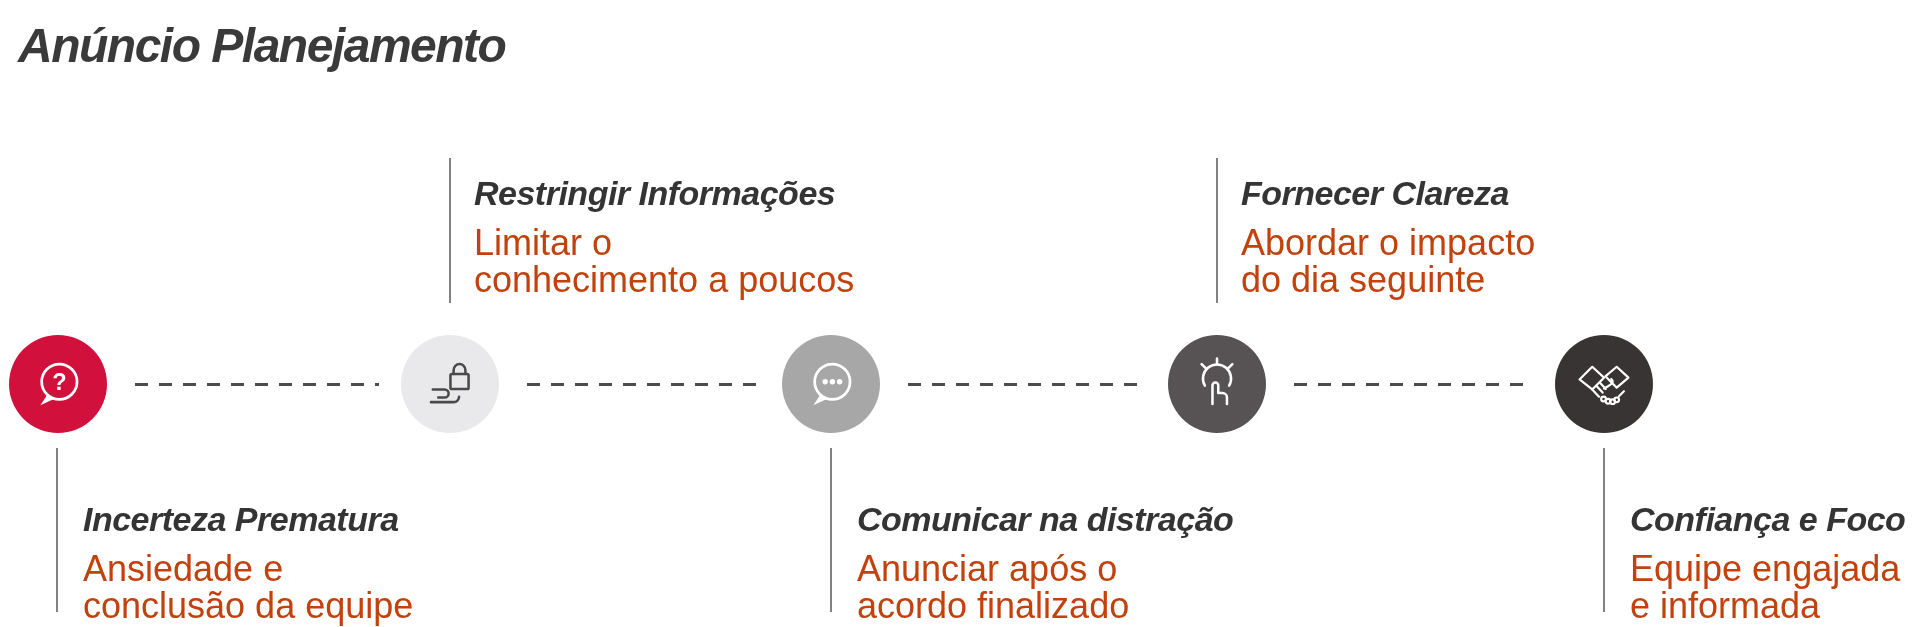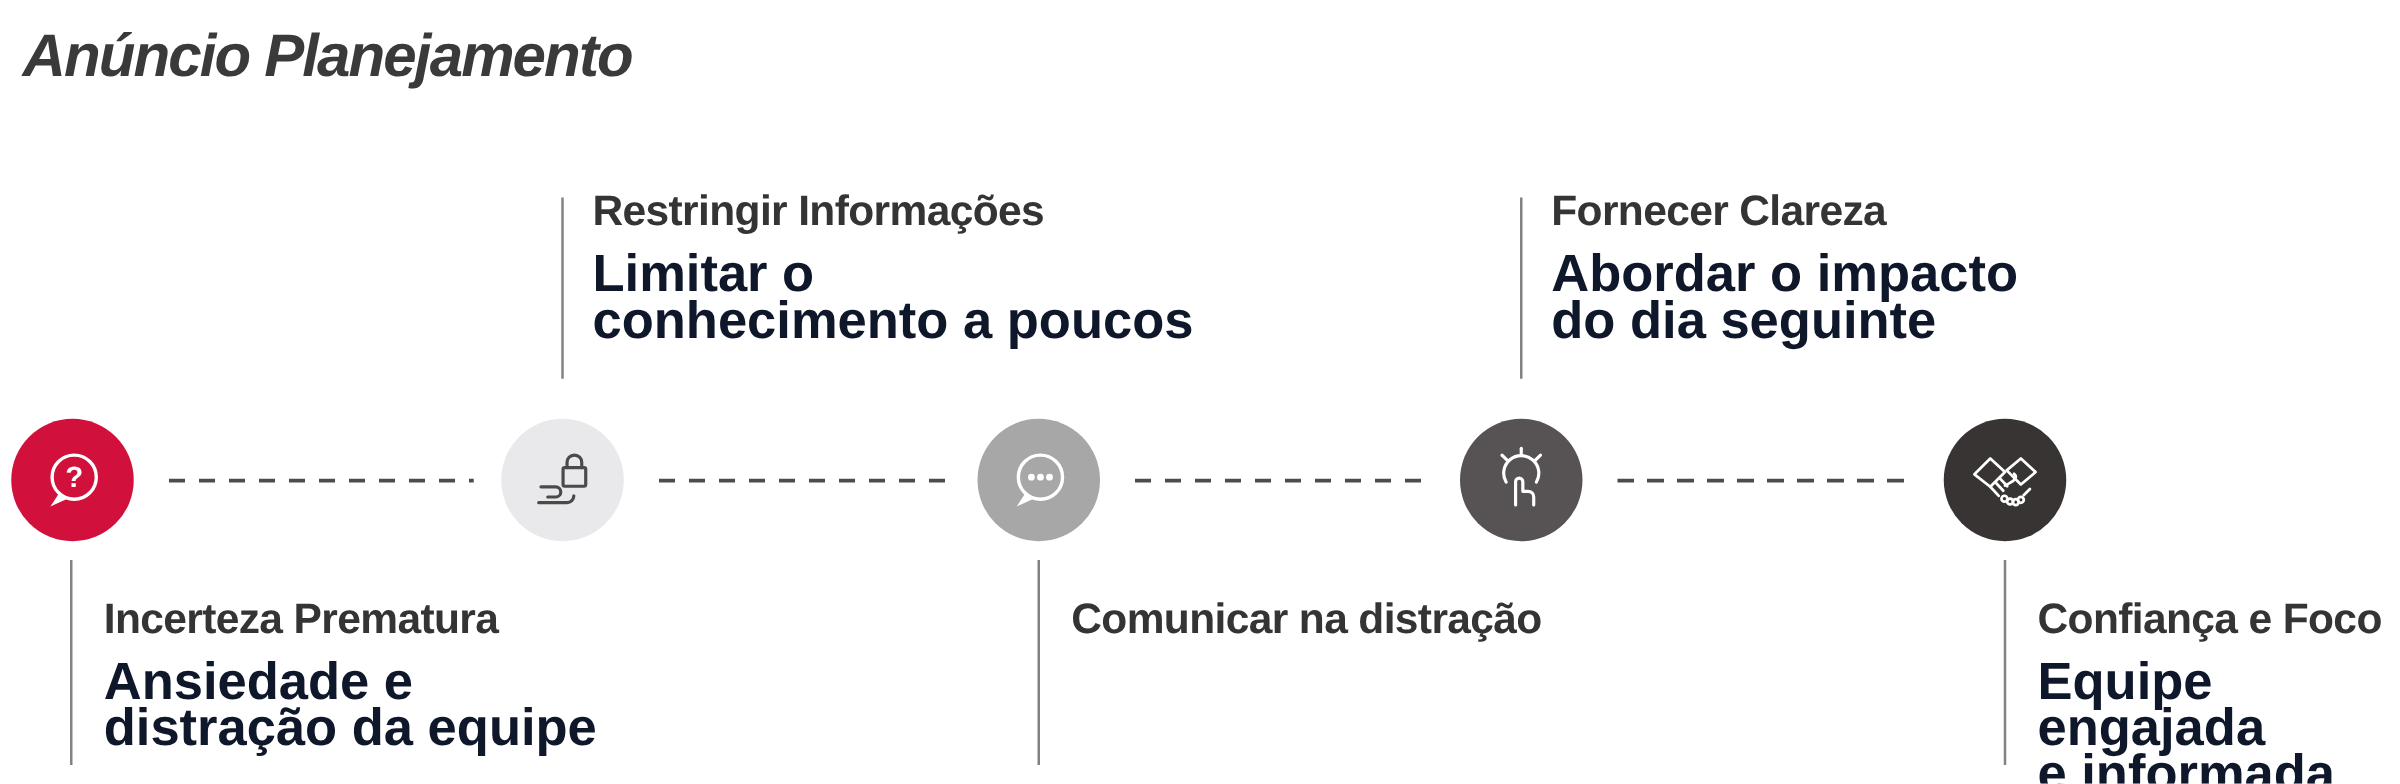--- a/index.html
+++ b/index.html
@@ -19,26 +19,26 @@
   .vline { position:absolute; width:2px; background:#828282; }
   .circle {
     position:absolute; top:335px; width:98px; height:98px; border-radius:50%;
     display:flex; align-items:center; justify-content:center;
   }
   .circle svg { display:block; }
   .node-label { position:absolute; }
   .node-label.above { top:146px; }
   .node-label.below { top:472px; }
   .node-title {
-    font-size:34px; font-weight:bold; 
-    color:#343434; letter-spacing:-0.5px; line-height:46px; white-space:nowrap;
+    font-size:34px; font-weight:bold; font-style:italic;
+    color:#343434; letter-spacing:-0.5px; line-height:46px; white-space:nowrap;margin-top:24px;
   }
   .node-desc {
-    font-size:42px; color:#0f172a; line-height:37px;
-    margin-top:8px; white-space:pre-line;font-weight:bold;
+    font-size:36px; color:#c2410c; line-height:37px;
+    margin-top:8px; white-space:pre-line;
   }
 </style>
 </head>
 <body>
 
 <div class="slide">
 
   <div class="main-title">Anúncio Planejamento</div>
 
   <div class="dash" style="left:135px;width:244px"></div>
@@ -101,31 +101,33 @@
       <circle cx="36.5" cy="51" r="2.6"></circle>
       <circle cx="41.5" cy="51.5" r="2.6"></circle>
       <circle cx="46" cy="49.5" r="2.6"></circle>
       <path d="M48.5 45.5 l5.5 -5.5"></path>
     </svg>
   </div>
 
   <div class="node-label below" style="left:83px">
     <div class="node-title">Incerteza Prematura</div>
     <div class="node-desc">Ansiedade e
-distração da equipe</div>
+conclusão da equipe</div>
   </div>
 
   <div class="node-label above" style="left:474px">
     <div class="node-title">Restringir Informações</div>
     <div class="node-desc">Limitar o
 conhecimento a poucos</div>
   </div>
 
   <div class="node-label below" style="left:857px">
     <div class="node-title">Comunicar na distração</div>
+    <div class="node-desc">Anunciar após o
+acordo finalizado</div>
   </div>
 
   <div class="node-label below" style="left:1630px">
     <div class="node-title">Confiança e Foco</div>
     <div class="node-desc">Equipe engajada
 e informada</div>
   </div>
 
   <div class="node-label above" style="left:1241px">
     <div class="node-title">Fornecer Clareza</div>

